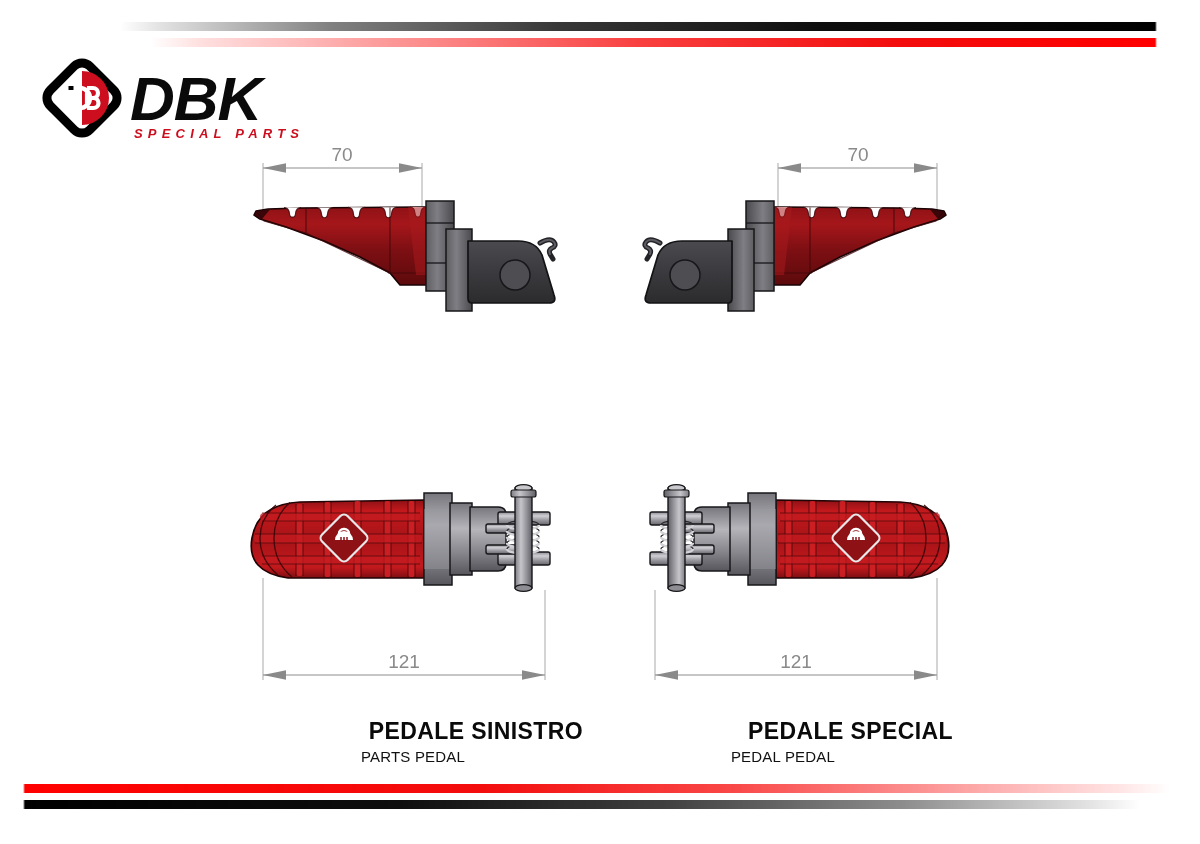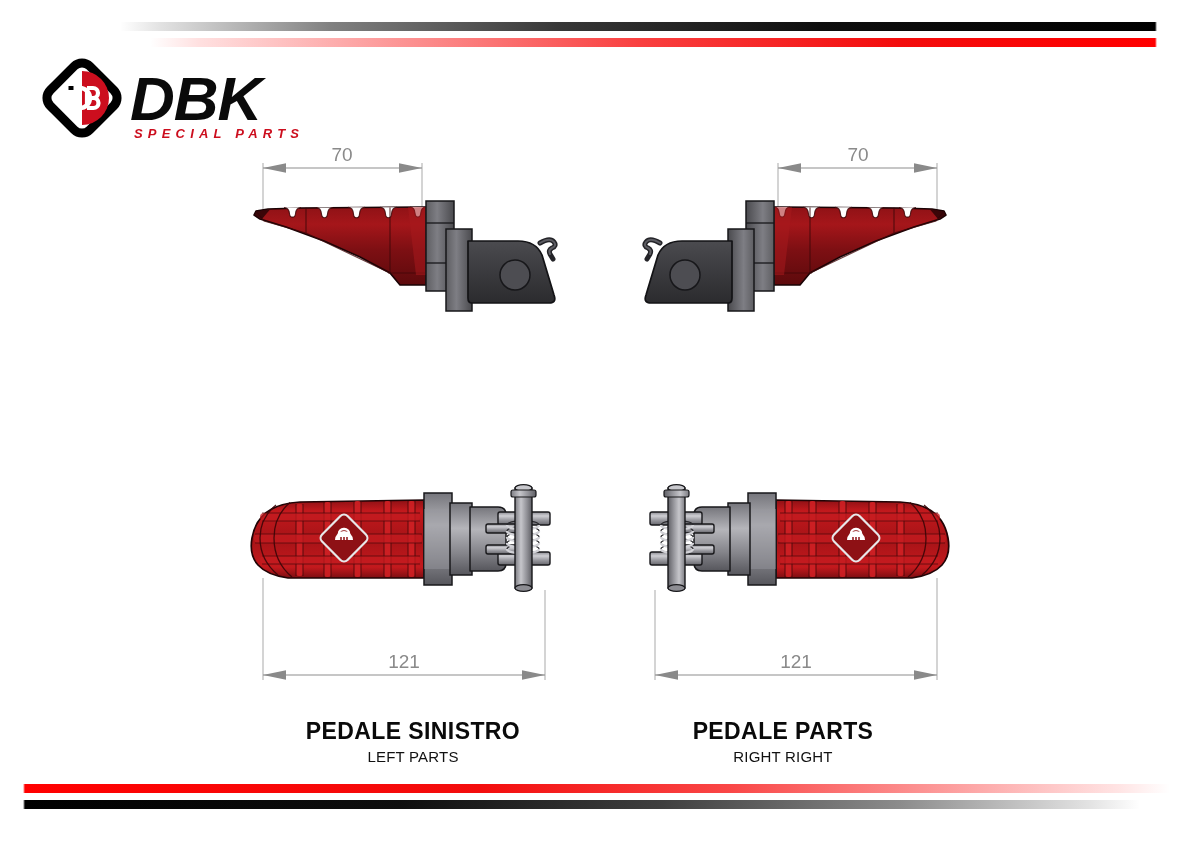--- a/index.html
+++ b/index.html
@@ -59,21 +59,21 @@
   #view-right-side{left:610px;top:145px;width:350px;height:210px;}
   #view-left-plan{left:240px;top:480px;width:350px;height:215px;}
   #view-right-plan{left:610px;top:480px;width:350px;height:215px;}
 
   
   .caption{position:absolute;text-align:center;width:340px;}
   #caption-left{left:243px;top:716px;}
   #caption-right{left:613px;top:716px;}
   .caption .it{
     font-size:23px;font-weight:bold;color:#0a0a0a;
-    letter-spacing:.4px;line-height:30px;white-space:nowrap;
+    letter-spacing:.4px;line-height:30px;white-space:nowrap;text-align:right;
   }
   .caption .en{
     font-size:15px;font-weight:normal;color:#111111;
     letter-spacing:.2px;line-height:22px;white-space:nowrap;
   }
 
   svg{display:block;overflow:visible;}
   .dimtxt{font-family:"Liberation Sans",sans-serif;font-size:19px;fill:#8a8a8a;}
 </style>
 </head>
@@ -445,26 +445,26 @@
         <line x1="45" y1="195" x2="327" y2="195" stroke="#8d8d8d" stroke-width="1"></line>
         <polygon points="45,195 68,190.2 68,199.8" fill="#8a8a8a"></polygon>
         <polygon points="327,195 304,190.2 304,199.8" fill="#8a8a8a"></polygon>
         <text class="dimtxt" x="186" y="188" text-anchor="middle">121</text>
       </g>
     </svg>
   </div>
 
   <div class="caption" id="caption-left">
     <div class="it">PEDALE SINISTRO</div>
-    <div class="en">LEFT PARTS</div>
+    <div class="en">PARTS PEDAL</div>
   </div>
 
   <div class="caption" id="caption-right">
-    <div class="it">PEDALE PARTS</div>
-    <div class="en">RIGHT RIGHT</div>
+    <div class="it">PEDALE SPECIAL</div>
+    <div class="en">PEDAL PEDAL</div>
   </div>
 
   <div class="banner" id="bottom-banner">
     <div class="stripe red"></div>
     <div class="stripe black"></div>
   </div>
 
 </div>
 
 </body></html>

